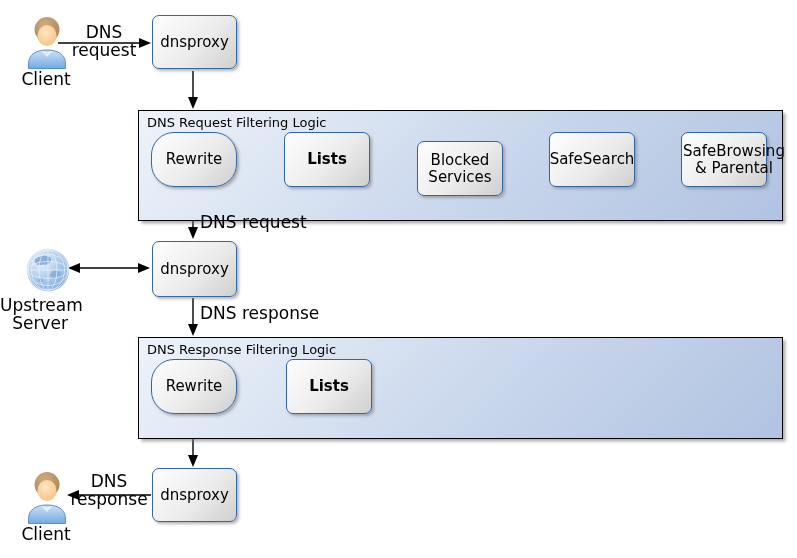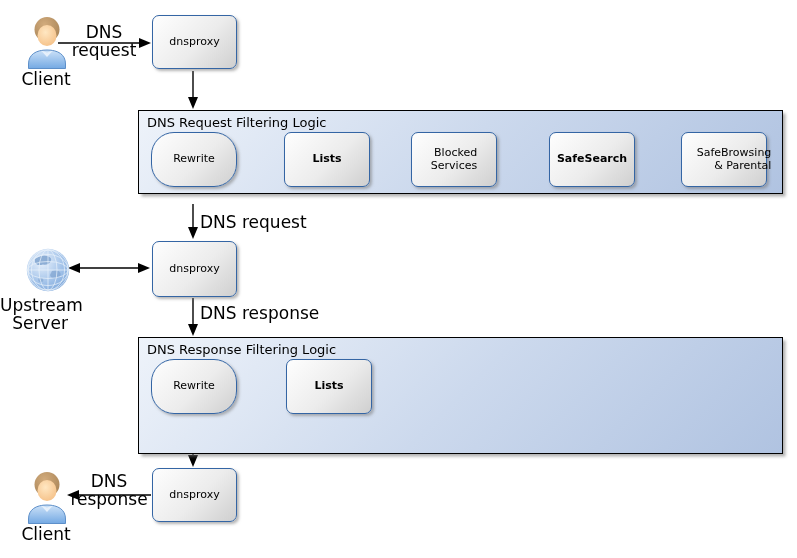--- a/index.html
+++ b/index.html
@@ -7,41 +7,41 @@
     position:relative;width:797px;height:558px;background:#ffffff;overflow:hidden;
     font-family:"DejaVu Sans","Liberation Sans",sans-serif;color:#000;
   }
   .arrows{position:absolute;left:0;top:0;width:797px;height:558px;pointer-events:none;}
   .node{
     position:absolute;box-sizing:border-box;
     background:linear-gradient(135deg,#fefefe 0%,#ececec 55%,#cfcfcf 100%);
     border:1.5px solid #3465a4;border-radius:7px;
     box-shadow:2px 2px 3px rgba(120,120,120,.55);
     display:flex;align-items:center;justify-content:center;
-    font-size:11px;line-height:1.12;text-align:right;white-space:pre-line;
+    font-size:15px;line-height:1.12;text-align:center;white-space:pre-line;
   }
   .container{
     position:absolute;box-sizing:border-box;
     background:linear-gradient(135deg,#eef3fa 0%,#ccd9ed 50%,#b0c3e1 100%);
     border:1.7px solid #000;
     box-shadow:2.5px 2.5px 3px rgba(120,120,120,.6);
   }
   .ctitle{position:absolute;left:8px;top:4px;font-size:13px;white-space:nowrap;}
   .step{top:21px;width:86px;height:55px;}
   .lbl{position:absolute;font-size:17px;line-height:1.05;white-space:pre-line;}
   .ctr{text-align:center;}
   .icon{position:absolute;}
 
   .n-proxy1{left:152px;top:15px;width:85px;height:54px;}
   .n-proxy2{left:152px;top:241px;width:85px;height:56px;}
   .n-proxy3{left:152px;top:468px;width:85px;height:54px;}
 
-  .c-req{left:138px;top:110px;width:645px;height:84px;}
-  .c-resp{left:138px;top:337px;width:645px;height:117px;}
-  .st0{left:12px;border-radius:23px;}.st1{left:145px;font-weight:bold;}.st2{left:272px;}.st3{left:410px;font-weight:bold;}.st4{left:542px;padding-left:20px;}
+  .c-req{left:138px;top:110px;width:645px;height:111px;}
+  .c-resp{left:138px;top:337px;width:645px;height:102px;}
+  .st0{left:12px;border-radius:23px;}.st1{left:145px;font-weight:bold;}.st2{left:278px;margin-top:9px;}.st3{left:410px;}.st4{left:542px;padding-left:20px;}
   .c-resp .st1{left:147px;}
 
   .icon-client1{left:26px;top:16px;width:42px;height:53px;}
   .icon-globe{left:26px;top:248px;width:44px;height:44px;}
   .icon-client2{left:26px;top:471px;width:42px;height:53px;}
 
   .lbl-client1{left:16px;top:71px;width:60px;}
   .lbl-upstream{left:0;top:297px;width:80px;}
   .lbl-client2{left:16px;top:526px;width:60px;}
   .lbl-dnsreq1{left:62px;top:24px;width:84px;}

